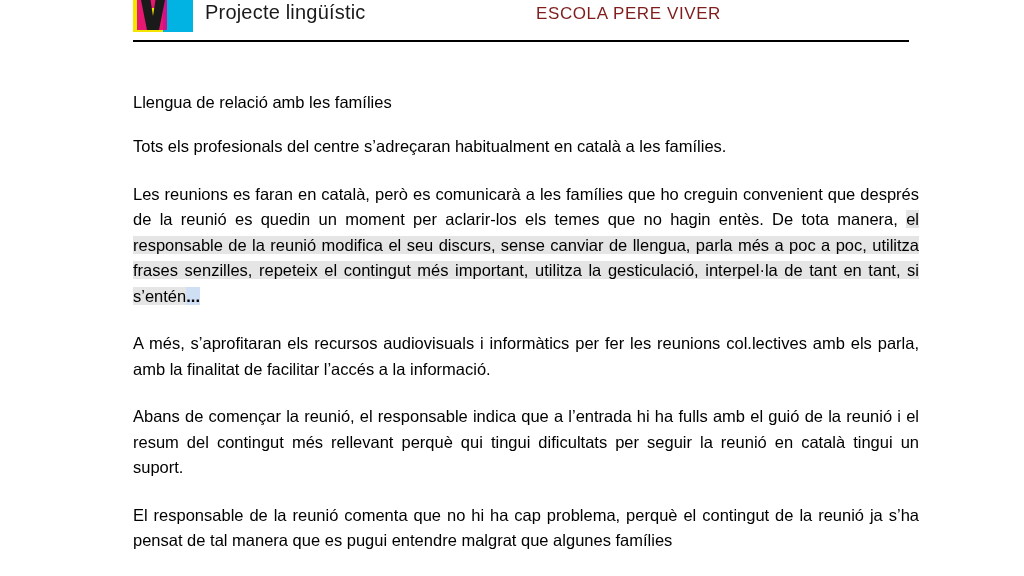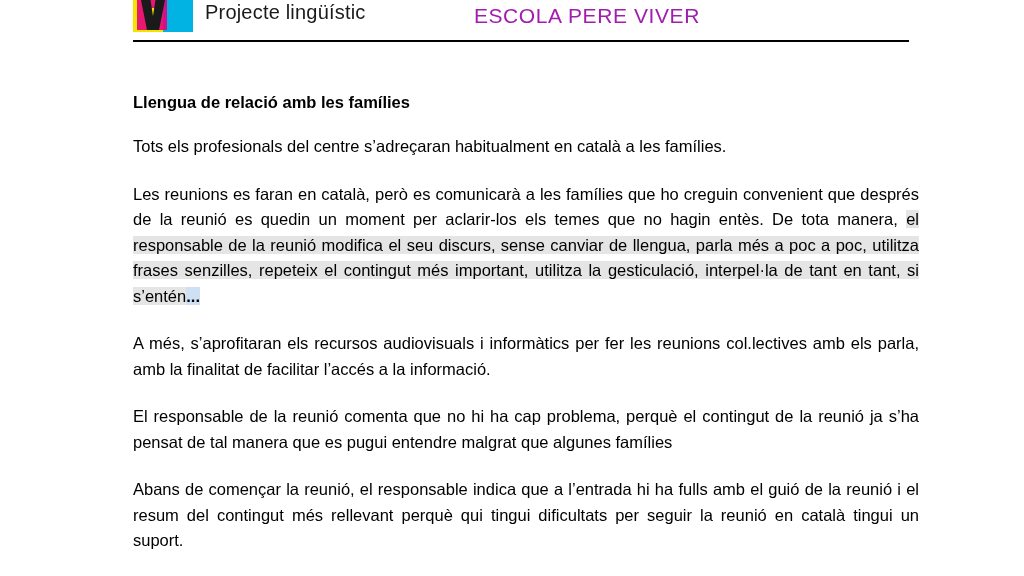--- a/index.html
+++ b/index.html
@@ -45,25 +45,25 @@
     left: 205px;
     top: 1px;
     font-size: 20px;
     font-weight: 400;
     letter-spacing: 0.2px;
     color: #1a1a1a;
     white-space: nowrap;
   }
   .header-school {
     position: absolute;
-    right: 119px;
+    right: 98px;
     top: 4px;
-    font-size: 21px;
+    font-size: 17px;
     letter-spacing: 0.6px;
-    color: #a21caf;
+    color: #7f1d1d;
     white-space: nowrap;
   }
   .header-rule {
     position: absolute;
     left: 133px;
     top: 40px;
     width: 776px;
     height: 2px;
     background: #000000;
   }
@@ -71,21 +71,21 @@
   
   .doc {
     position: absolute;
     left: 133px;
     top: 92px;
     width: 786px;
   }
 
   .h-section {
     font-size: 16.5px;
-    font-weight: bold;
+    font-weight: normal;
     color: #000;
     margin: 0 0 21px 0;
     line-height: 1.3;
   }
 
   p.para {
     font-size: 16.5px;
     line-height: 25.5px;
     margin: 0 0 22px 0;
     text-align: justify;
@@ -131,18 +131,18 @@
   <div class="doc">
 
     <div class="h-section">Llengua de relació amb les famílies</div>
 
     <p class="para">Tots els profesionals del centre s’adreçaran habitualment en català a les famílies.</p>
 
     <p class="para"><span>Les reunions es faran en català, però es comunicarà a les famílies que ho creguin convenient que després de la reunió es quedin un moment per aclarir-los els temes que no hagin entès. De tota manera, </span><span class="hl">el responsable de la reunió modifica el seu discurs, sense canviar de llengua, parla més a poc a poc, utilitza frases senzilles, repeteix el contingut més important, utilitza la gesticulació, interpel·la de tant en tant, si s’entén</span><span class="hl-bold">...</span></p>
 
     <p class="para gap-large">A més, s’aprofitaran els recursos audiovisuals i informàtics per fer les reunions col.lectives amb els parla, amb la finalitat de facilitar l’accés a la informació.</p>
 
+    <p class="para gap-large">Abans de començar la reunió, el responsable indica que a l’entrada hi ha fulls amb el guió de la reunió i el resum del contingut més rellevant perquè qui tingui dificultats per seguir la reunió en català tingui un suport.</p>
+
     <p class="para">El responsable de la reunió comenta que no hi ha cap problema, perquè el contingut de la reunió ja s’ha pensat de tal manera que es pugui entendre malgrat que algunes famílies</p>
-
-    <p class="para gap-large">Abans de començar la reunió, el responsable indica que a l’entrada hi ha fulls amb el guió de la reunió i el resum del contingut més rellevant perquè qui tingui dificultats per seguir la reunió en català tingui un suport.</p>
 
   </div>
 </div>
 
 </body></html>

